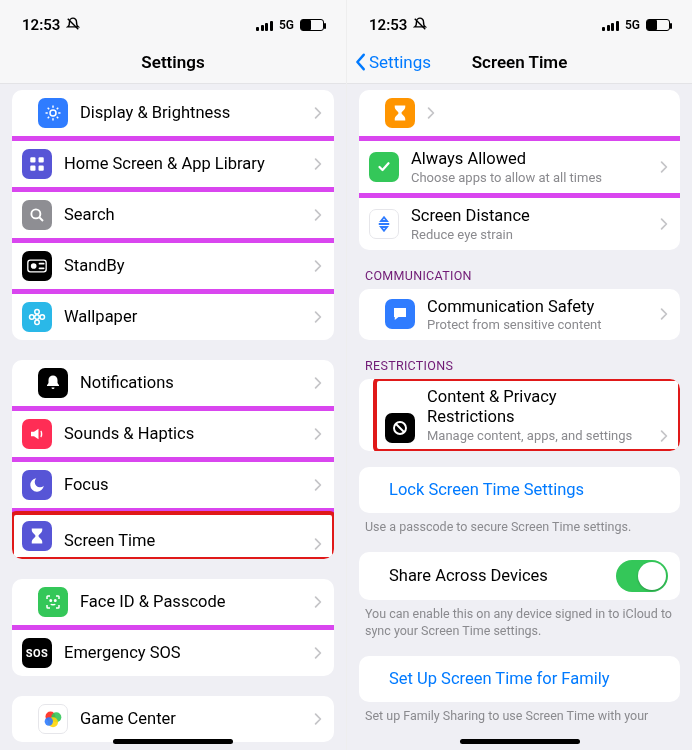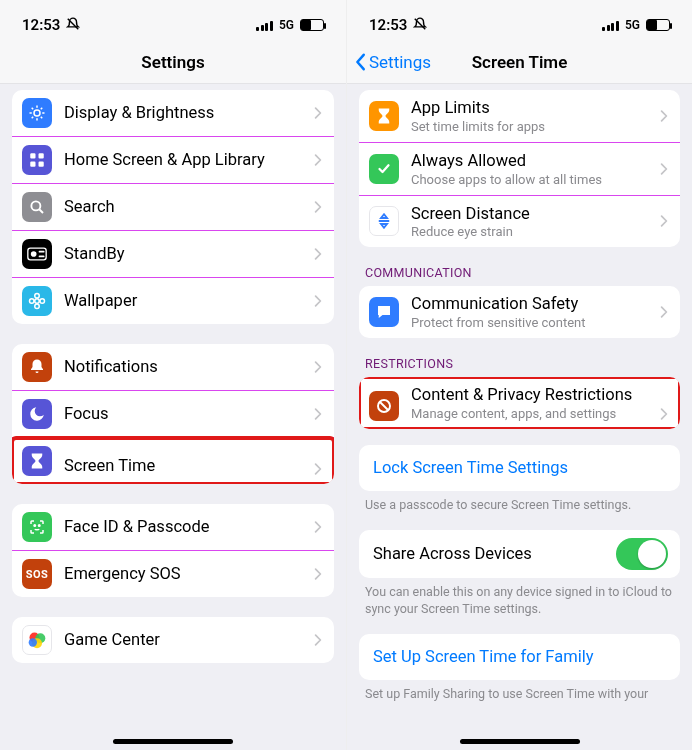--- a/index.html
+++ b/index.html
@@ -61,23 +61,23 @@
   }
 
   .group {
     background:#fff; border-radius:10px; overflow:hidden;
   }
   .group + .group { margin-top:20px; }
 
   .row {
     display:flex; align-items:center; min-height:46px;
     padding: 8px 12px 8px 10px; position:relative; gap:12px;
-    border-top:1px solid #d946ef;
-  }
-  .row:first-child { border-top:none; }
+    border-top:5px solid #d946ef;
+  }
+  .row:first-child { border-top:none;margin-left:16px; }
   .row .icon {
     width:30px; height:30px; border-radius:7px; flex:0 0 30px;
     display:flex; align-items:center; justify-content:center; color:#fff;
     font-size:16px;
   }
   .row .labels { flex:1; min-width:0; }
   .row .label { font-size:16.5px; color:#000; line-height:1.2; }
   .row .sublabel { font-size:13px; color:#8a8a8e; margin-top:1px; }
   .row .chevron { color:#c5c5c8; }
   .row .chevron svg { width:8px; height:14px; display:block; }
@@ -99,21 +99,21 @@
     width:52px; height:32px; background:#34c759; border-radius:16px; position:relative; flex:0 0 52px;
   }
   .toggle i {
     position:absolute; right:2px; top:2px; width:28px; height:28px; background:#fff;
     border-radius:50%; box-shadow:0 1px 2px rgba(0,0,0,.25);
   }
 
   
   .bg-blue{background:#2f7cff;} .bg-indigo{background:#5755d6;}
   .bg-gray{background:#8e8e93;} .bg-black{background:#000;}
-  .bg-cyan{background:#2ab8e8;} .bg-red{background:#c2410c;}
+  .bg-cyan{background:#2ab8e8;} .bg-red{background:#000000;}
   .bg-pink{background:#ff2d55;} .bg-green{background:#34c759;}
   .bg-orange{background:#ff9500;} .bg-white{background:#fff; border:1px solid #e6e6ea;}
 
   .home-indicator {
     position:absolute; bottom:6px; left:50%; transform:translateX(-50%);
     width:120px; height:5px; background:#000; border-radius:3px;
   }
   .row.no-icon { padding-left:14px; }
 
 </style>
@@ -252,20 +252,36 @@
             <div class="labels">
               <div class="label">Notifications</div>
             </div>
             <span class="chevron">
               <svg viewBox="0 0 10 16" fill="none" stroke="#c5c5c8" stroke-width="2.2" stroke-linecap="round" stroke-linejoin="round">
                 <path d="M2 2l6 6-6 6"></path>
               </svg>
             </span>
           </div>
           <div class="row">
+            <span class="icon bg-pink">
+              <svg width="18" height="18" viewBox="0 0 24 24" fill="#fff">
+                <path d="M4 9v6h4l6 4V5l-6 4H4z"></path>
+                <path d="M17 8c1.5 1 1.5 7 0 8" fill="none" stroke="#fff" stroke-width="2"></path>
+              </svg>
+            </span>
+            <div class="labels">
+              <div class="label">Sounds &amp; Haptics</div>
+            </div>
+            <span class="chevron">
+              <svg viewBox="0 0 10 16" fill="none" stroke="#c5c5c8" stroke-width="2.2" stroke-linecap="round" stroke-linejoin="round">
+                <path d="M2 2l6 6-6 6"></path>
+              </svg>
+            </span>
+          </div>
+          <div class="row">
             <span class="icon bg-indigo">
               <svg width="18" height="18" viewBox="0 0 24 24" fill="#fff">
                 <path d="M21 13A9 9 0 1111 3a7 7 0 0010 10z"></path>
               </svg>
             </span>
             <div class="labels">
               <div class="label">Focus</div>
             </div>
             <span class="chevron">
               <svg viewBox="0 0 10 16" fill="none" stroke="#c5c5c8" stroke-width="2.2" stroke-linecap="round" stroke-linejoin="round">
@@ -384,24 +400,20 @@
 
     <div class="scroll" id="right-scroll">
         <div style="height: 6px;"></div>
         <div class="group">
           <div class="row">
             <span class="icon bg-orange">
               <svg width="16" height="18" viewBox="0 0 20 24" fill="#fff">
                 <path d="M3 2h14v2c0 4-5 6-5 8s5 4 5 8v2H3v-2c0-4 5-6 5-8s-5-4-5-8V2z"></path>
               </svg>
             </span>
-            <div class="labels">
-              <div class="label">App Limits</div>
-              <div class="sublabel">Set time limits for apps</div>
-            </div>
             <span class="chevron">
               <svg viewBox="0 0 10 16" fill="none" stroke="#c5c5c8" stroke-width="2.2" stroke-linecap="round" stroke-linejoin="round">
                 <path d="M2 2l6 6-6 6"></path>
               </svg>
             </span>
           </div>
           <div class="row">
             <span class="icon bg-green">
               <svg width="18" height="18" viewBox="0 0 24 24" fill="none" stroke="#fff" stroke-width="3" stroke-linecap="round" stroke-linejoin="round">
                 <rect x="3" y="3" width="18" height="18" rx="5" fill="#fff" opacity=".0"></rect>

